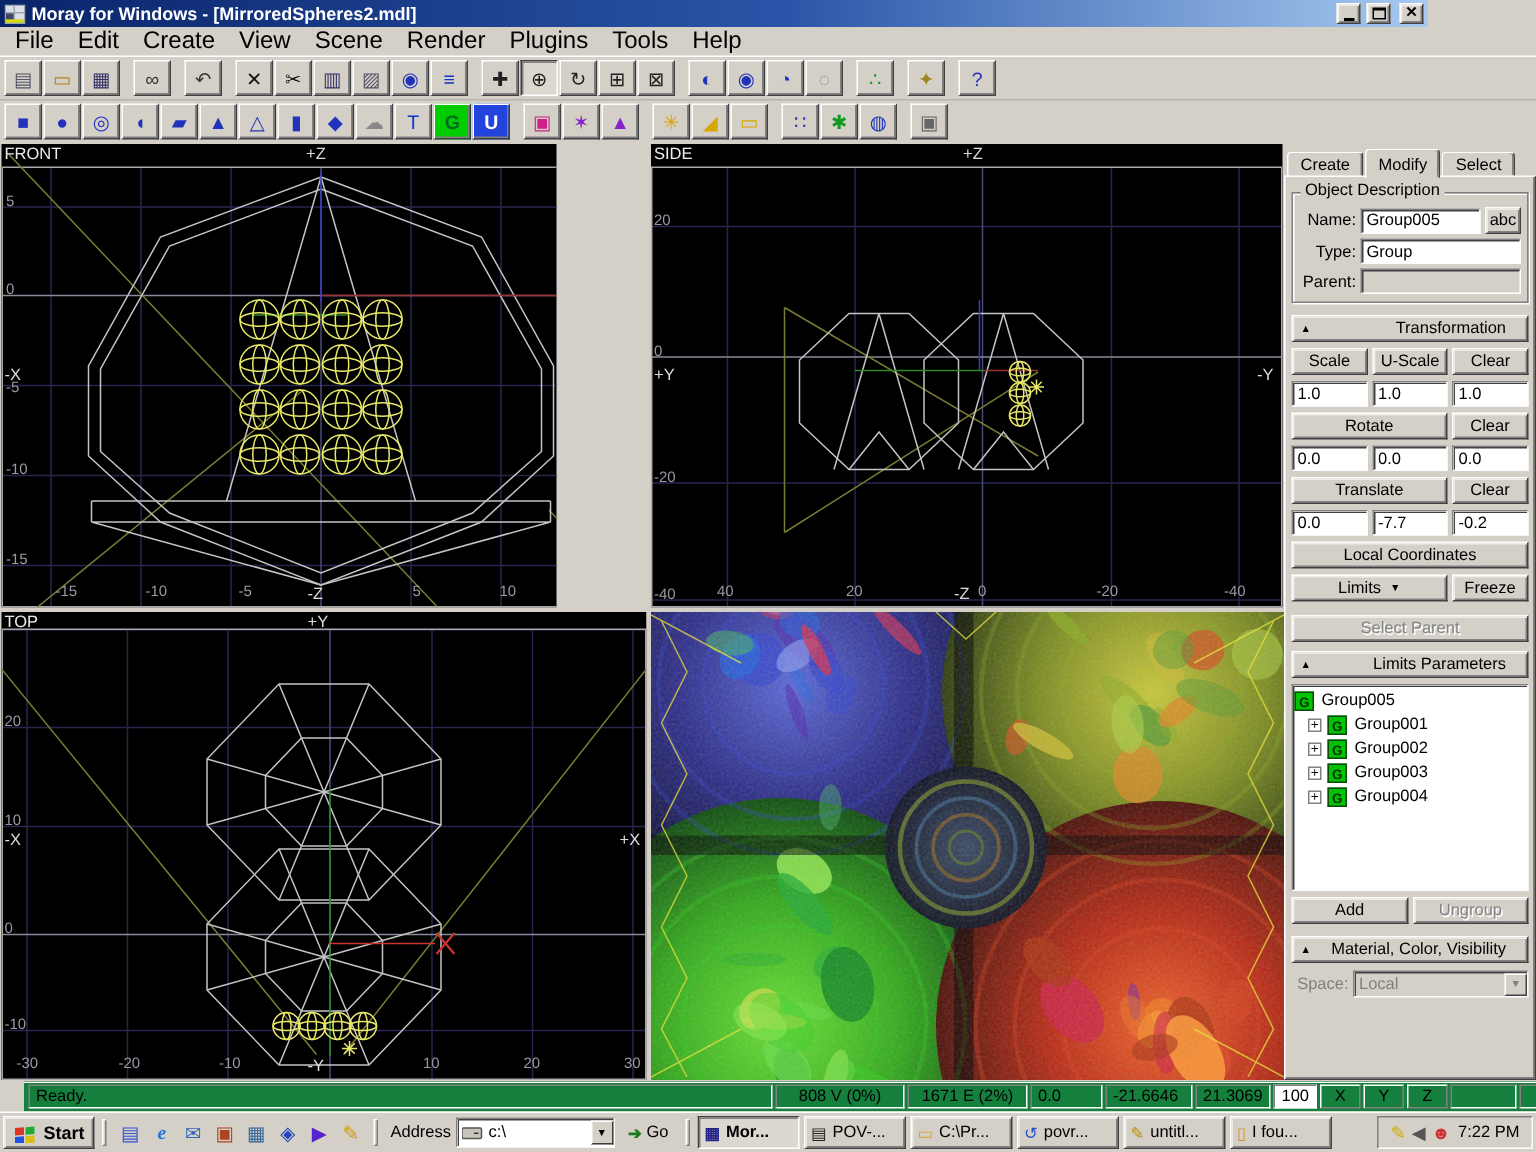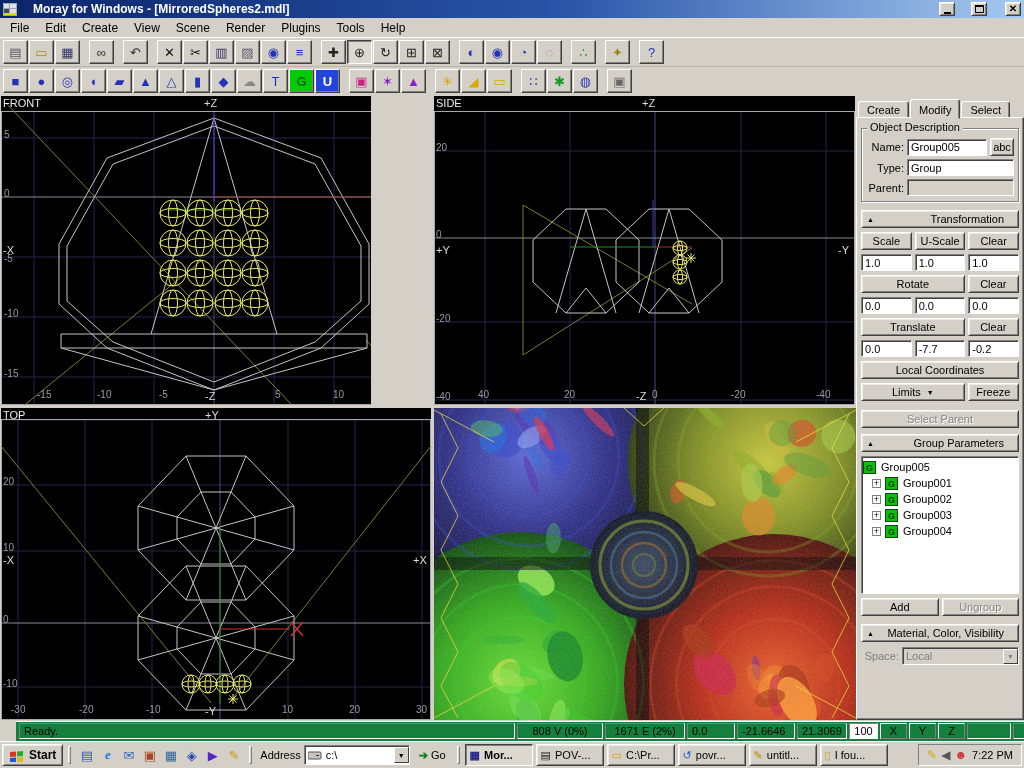--- a/index.html
+++ b/index.html
@@ -5,30 +5,30 @@
   html,body{margin:0;padding:0;width:1024px;height:768px;overflow:hidden;
     font-family:"Liberation Sans",sans-serif;font-size:11px;background:#d4d0c8;color:#000}
   *{box-sizing:border-box}
   .abs{position:absolute}
   .raised{background:#d4d0c8;border:1px solid;border-color:#fff #404040 #404040 #fff;
     box-shadow:inset 1px 1px 0 #ecebe6, inset -1px -1px 0 #808080}
   .pressed{border-color:#404040 #fff #fff #404040 !important;
     box-shadow:inset 1px 1px 0 #808080 !important;background:#dcd8d0 !important}
 
   #app{position:absolute;left:0;top:0;width:1024px;height:741px;background:#d4d0c8}
-  #titlebar{position:absolute;left:0;top:0;width:1024px;height:18px;
+  #titlebar{position:absolute;left:0;top:0;width:952px;height:18px;
     background:linear-gradient(90deg,#0a246a 0%,#2a55a8 55%,#a6caf0 100%);
-    display:flex;align-items:center;padding:0 3px;color:#fff;font-weight:bold;font-size:12px;gap:16px}
+    display:flex;align-items:center;padding:0 3px;color:#fff;font-weight:bold;font-size:12px;gap:4px}
   .wbtn{width:16px;height:14px;display:flex;align-items:center;justify-content:center;color:#000;flex:none}
   .minbar{width:7px;height:2px;background:#000;margin-top:7px}
   .restore-g{width:9px;height:8px;border:1px solid #000;border-top-width:2px;background:#d4d0c8}
   .xg{font-size:10px;font-weight:bold;line-height:10px}
   #title-text{flex:1;white-space:nowrap;overflow:hidden}
 
-  #menubar{position:absolute;left:0;top:18px;width:1024px;height:19px;display:flex;align-items:center;padding-left:2px;font-size:12px}
+  #menubar{position:absolute;left:0;top:18px;width:1024px;height:19px;display:flex;align-items:center;padding-left:2px;font-size:16px}
   .menu-item{padding:2px 8px}
 
   .toolbar{position:absolute;left:0;width:1024px;height:29px;display:flex;align-items:center;padding:0 3px;gap:1px;border-top:1px solid #fff}
   #tb1{top:37px}#tb2{top:66px;border-top:1px solid #b8b4ac}
   .tbtn{width:25px;height:24px;display:flex;align-items:center;justify-content:center;flex:none;
     background:#d4d0c8;border:1px solid;border-color:#fff #404040 #404040 #fff;box-shadow:inset -1px -1px 0 #808080}
   .tglyph{font-size:13px;line-height:13px}
   .tsep{width:7px;flex:none}
 
   .viewport{position:absolute;background:#000;overflow:hidden}
@@ -695,21 +695,21 @@
         </div>
         <div class="btn raised w3">Freeze</div>
       </div>
 
       <div class="t-row" style="margin-top:9px">
         <div class="btn raised disabled" style="flex:1">Select Parent</div>
       </div>
 
       <div class="sect raised" style="margin-top:6px">
         <span class="sect-arrow">▲</span>
-        <span class="sect-label">Group Parameters</span>
+        <span class="sect-label">Limits Parameters</span>
       </div>
       <div id="group-tree">
           <div class="titem">
             <span class="gicon">G</span>
             <span>Group005</span>
           </div>
           <div class="titem" style="padding-left: 6px;">
             <span class="expander">+</span>
             <span class="gicon">G</span>
             <span>Group001</span>

